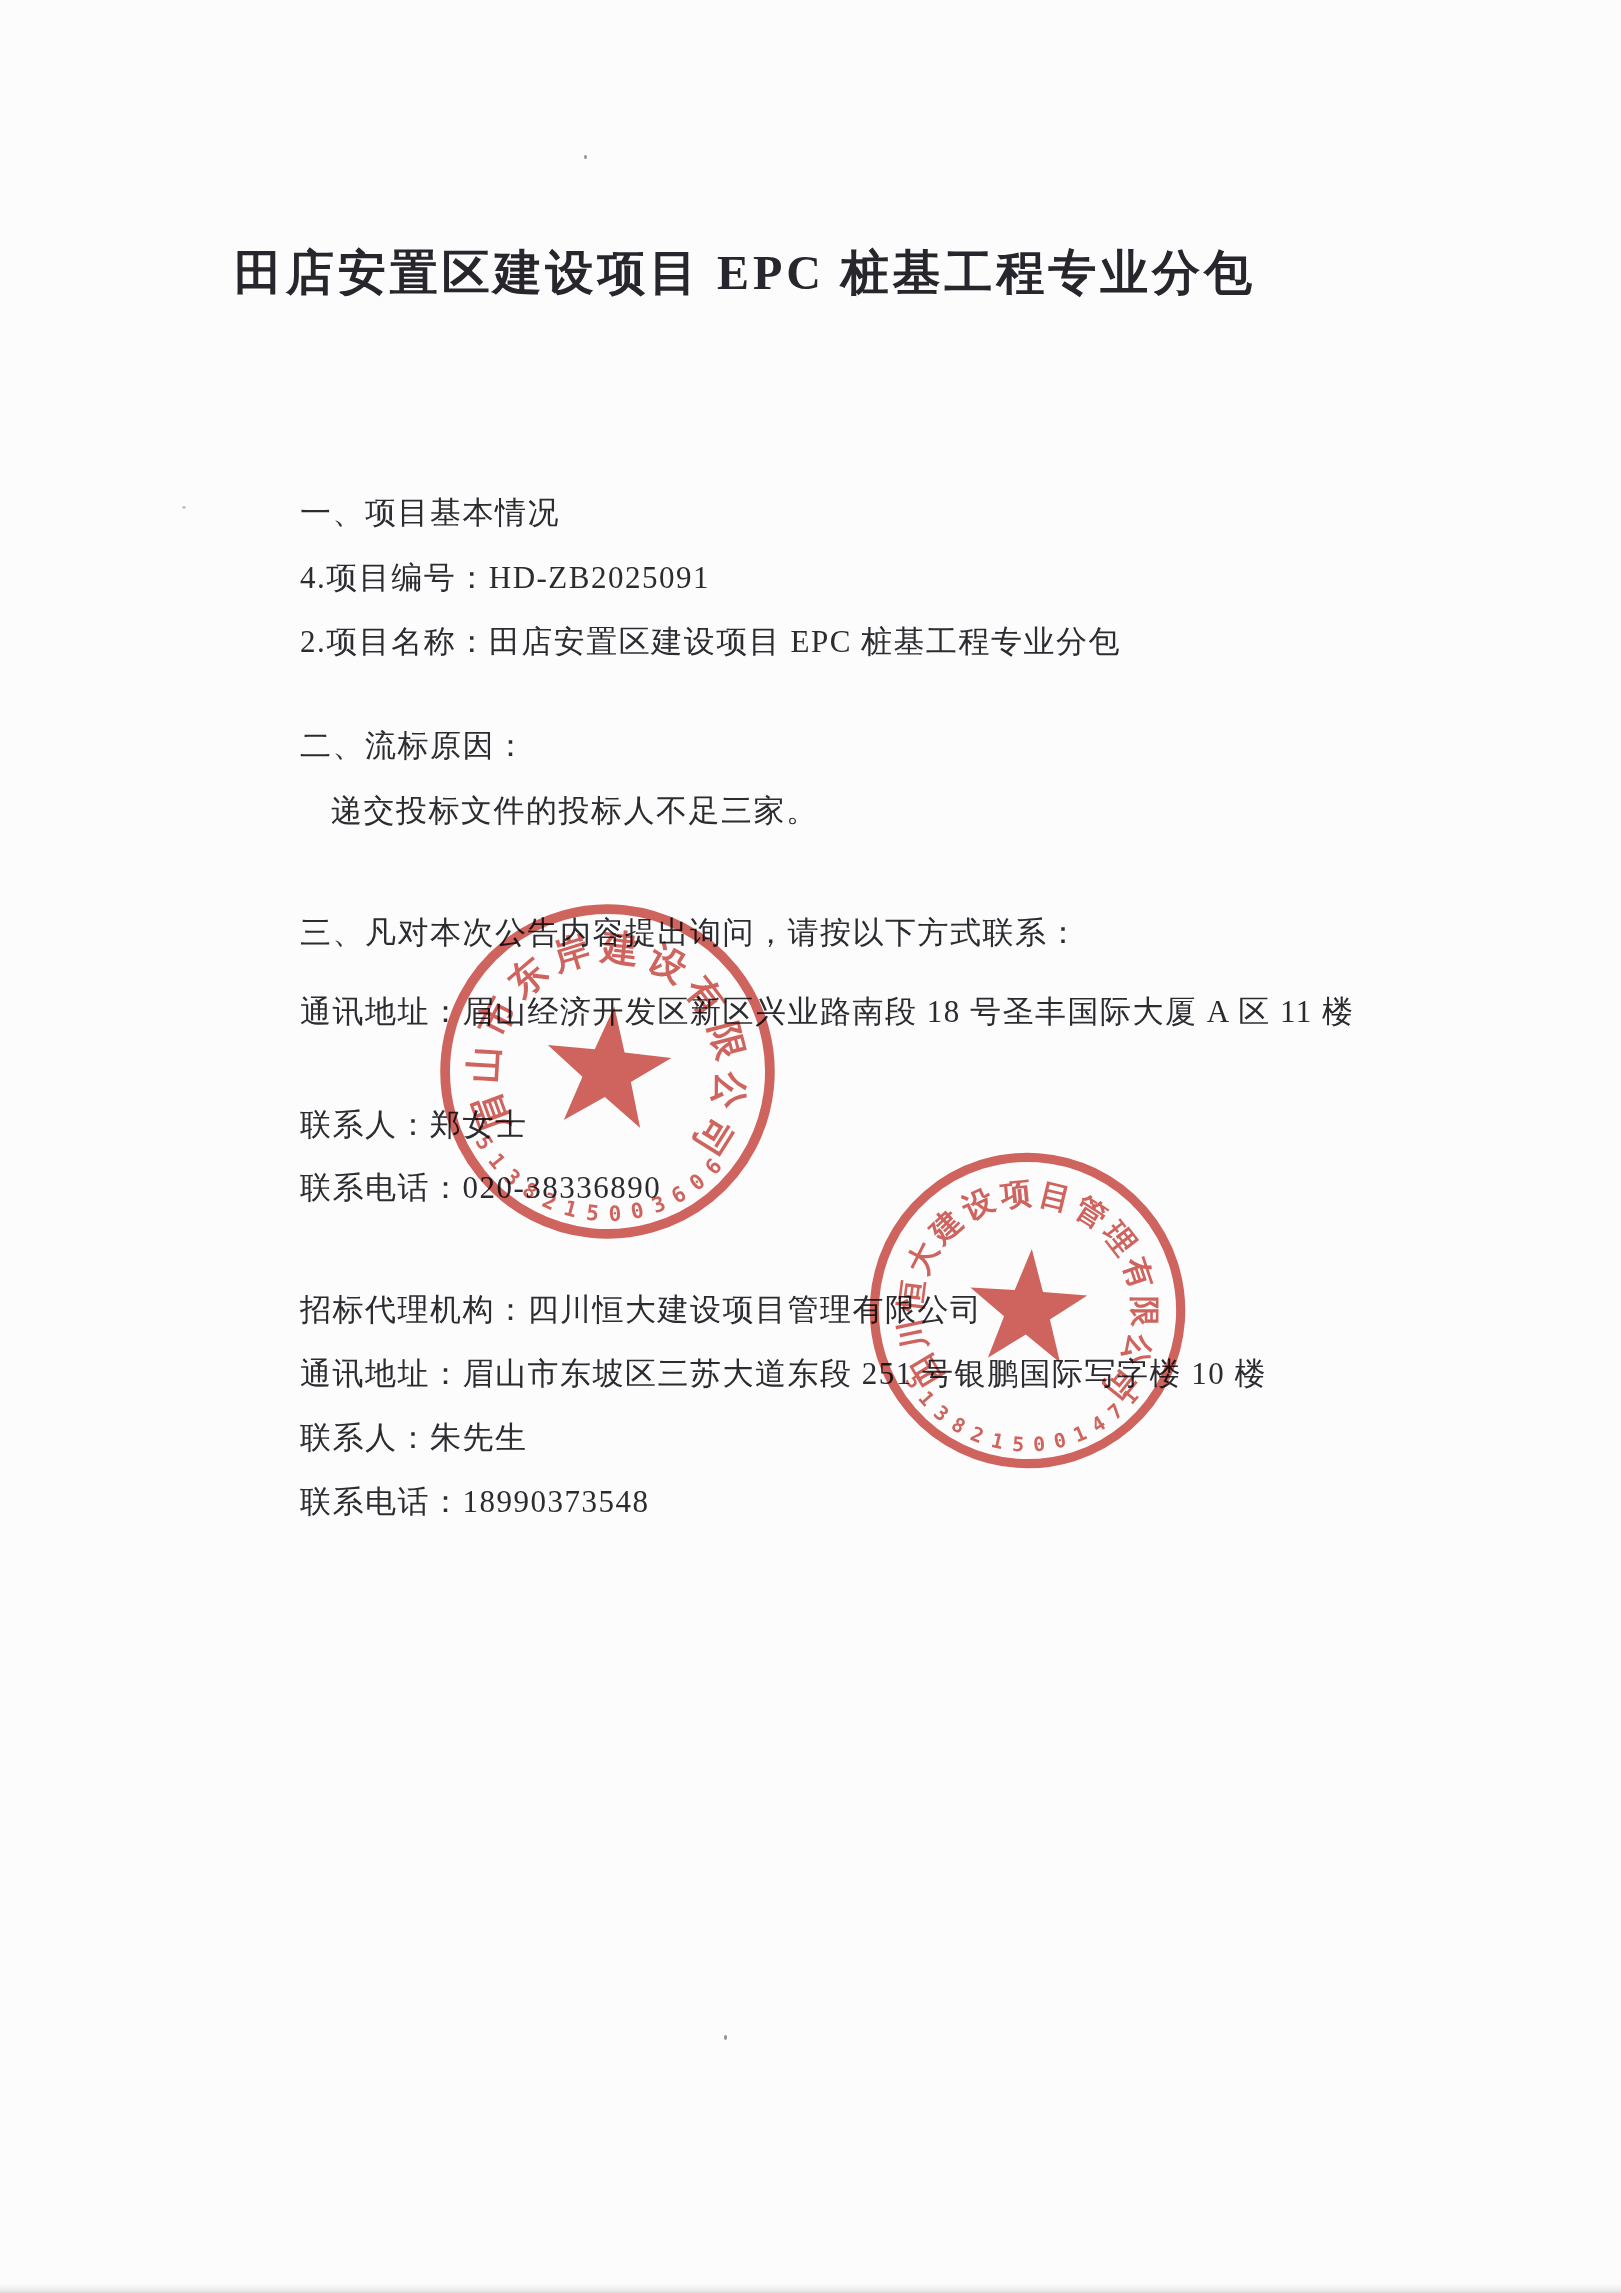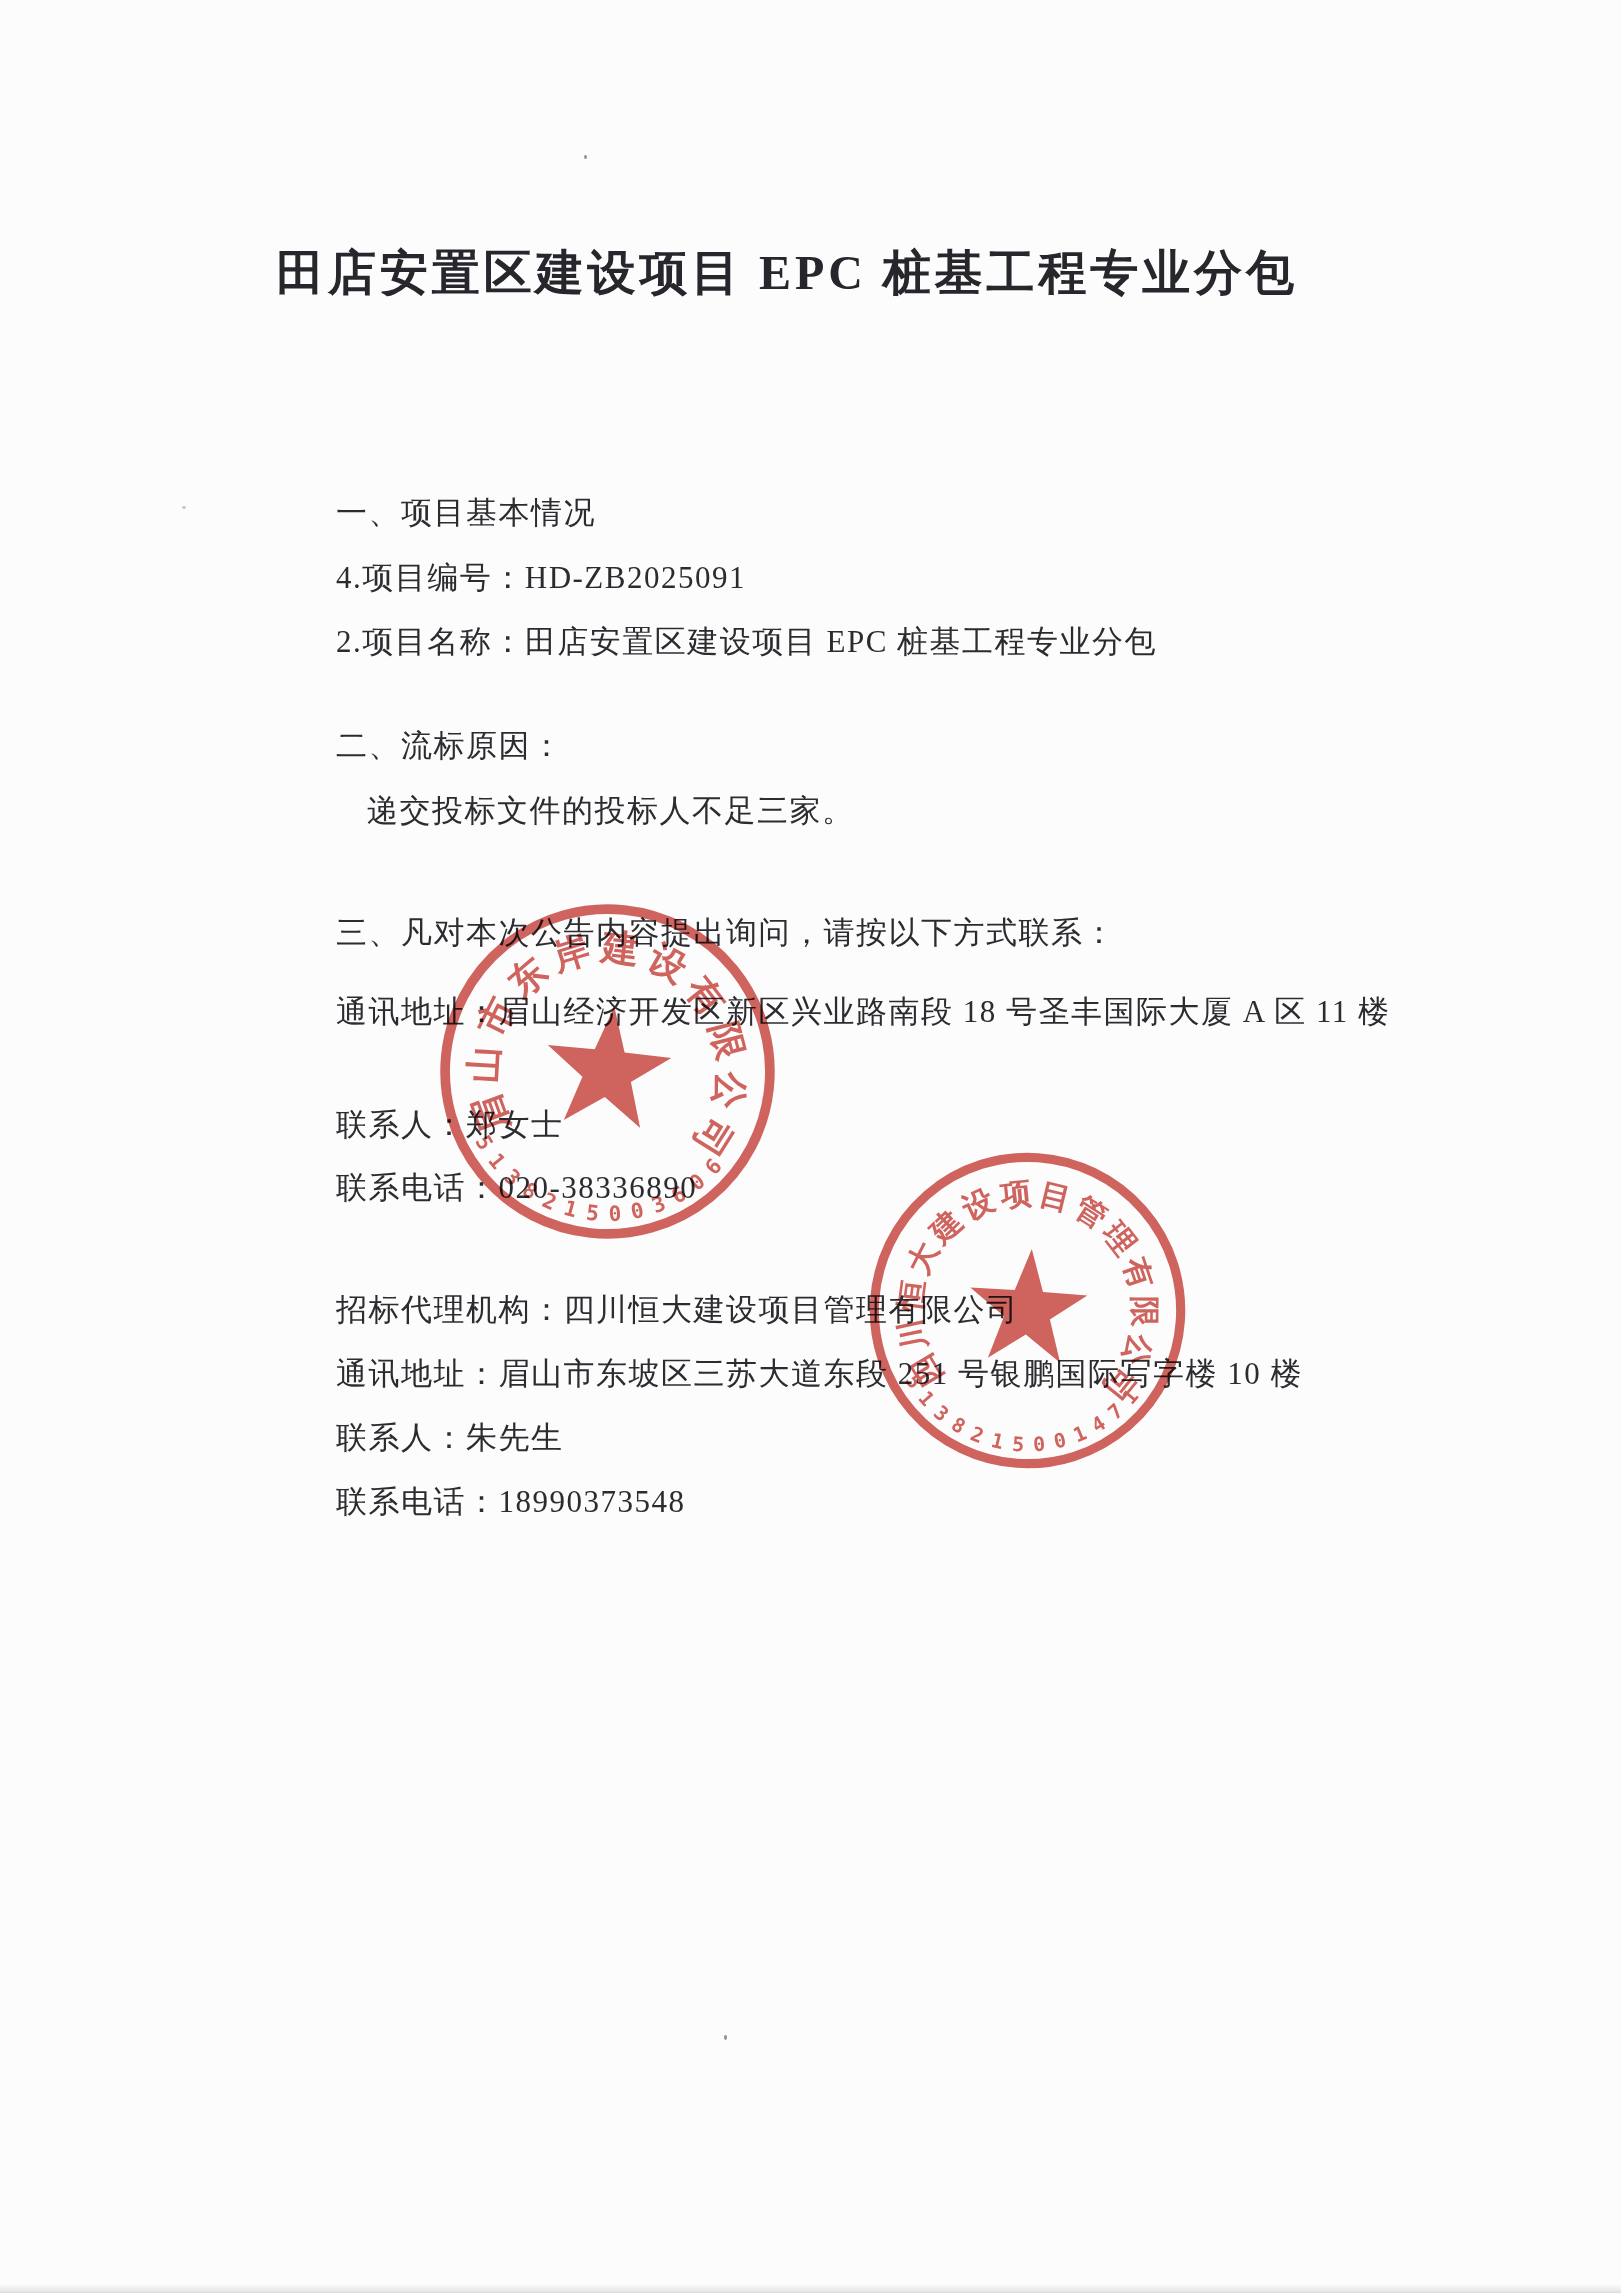--- a/index.html
+++ b/index.html
@@ -17,30 +17,29 @@
     position: absolute;
     left: 0;
     width: 1490px;
     text-align: center;
     font-size: 48px;
     font-weight: 700;
     letter-spacing: 3.9px;
     white-space: pre;
     color: #26262c;
   }
-  .title-1 { top: 241px; padding-left: 42px; }
+  .title-1 { top: 241px; }
   .title-2 { top: 325px; }
   .line {
     position: absolute;
     left: 300px;
     font-size: 31px;
     letter-spacing: 1.5px;
     white-space: pre;
     color: #2b2b30;
-    margin-left: 36px;
   }
   .indent { left: 331px; }
   .seal {
     position: absolute;
     opacity: 0.82;
     mix-blend-mode: multiply;
     pointer-events: none;
   }
   .seal svg { display: block; width: 100%; height: 100%; }
   .seal-1 { left: 431px; top: 895px; width: 353px; height: 353px; transform: rotate(6deg); }

